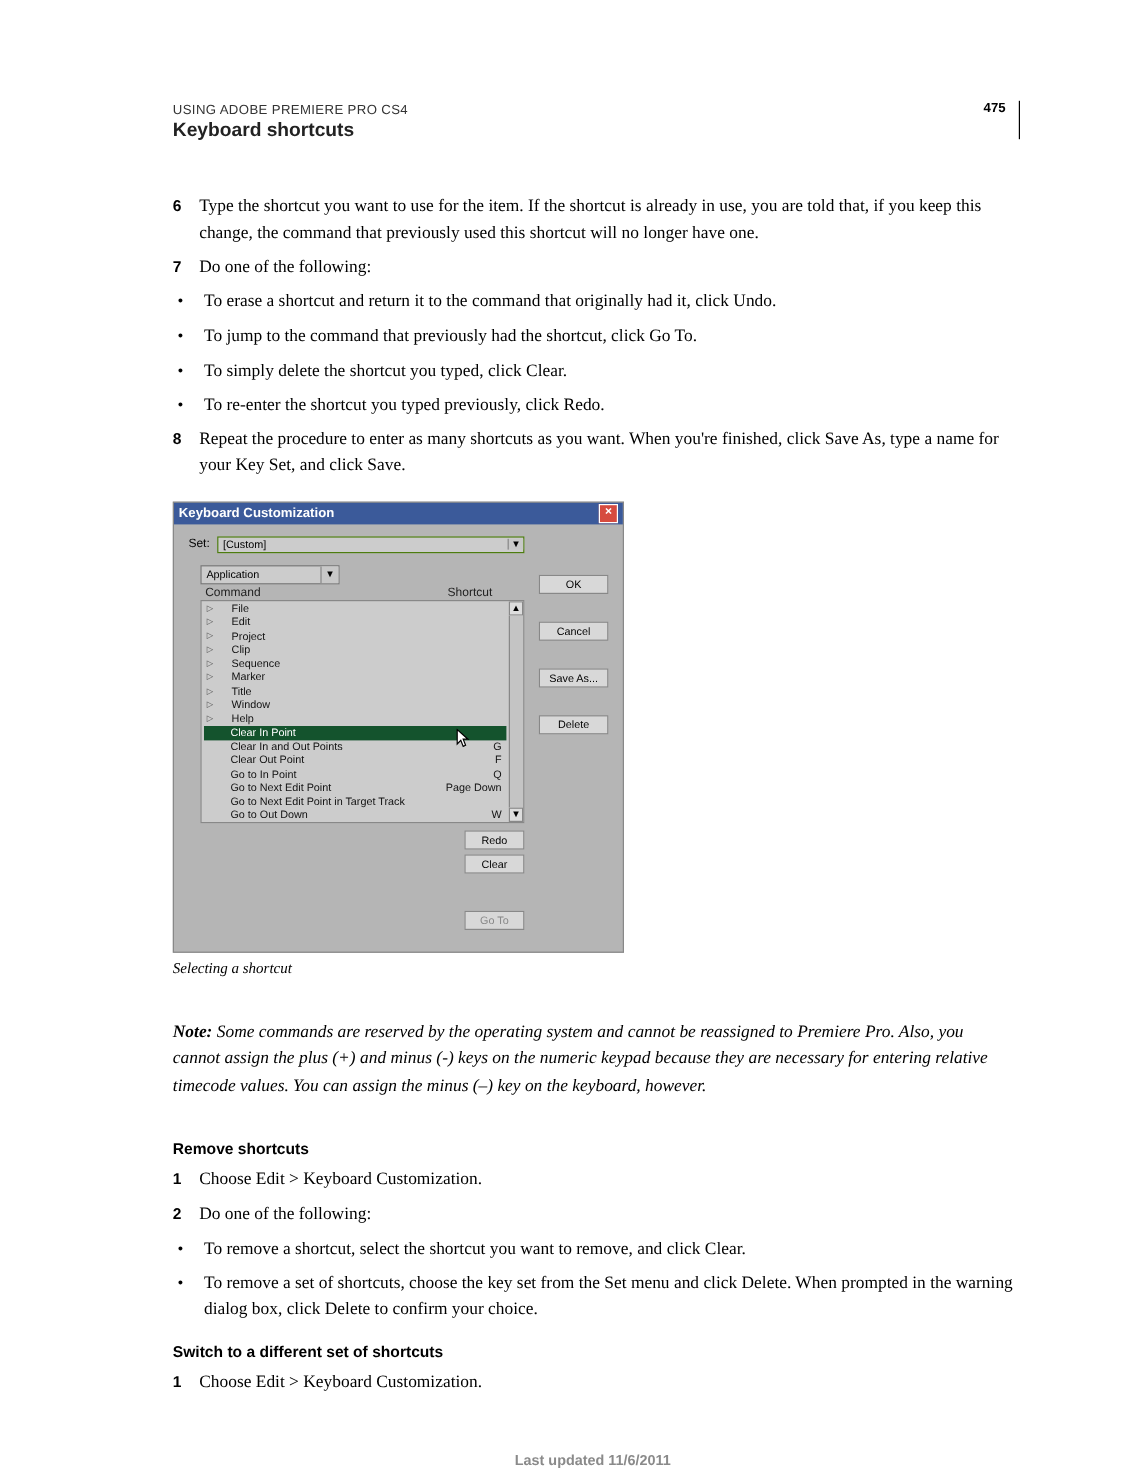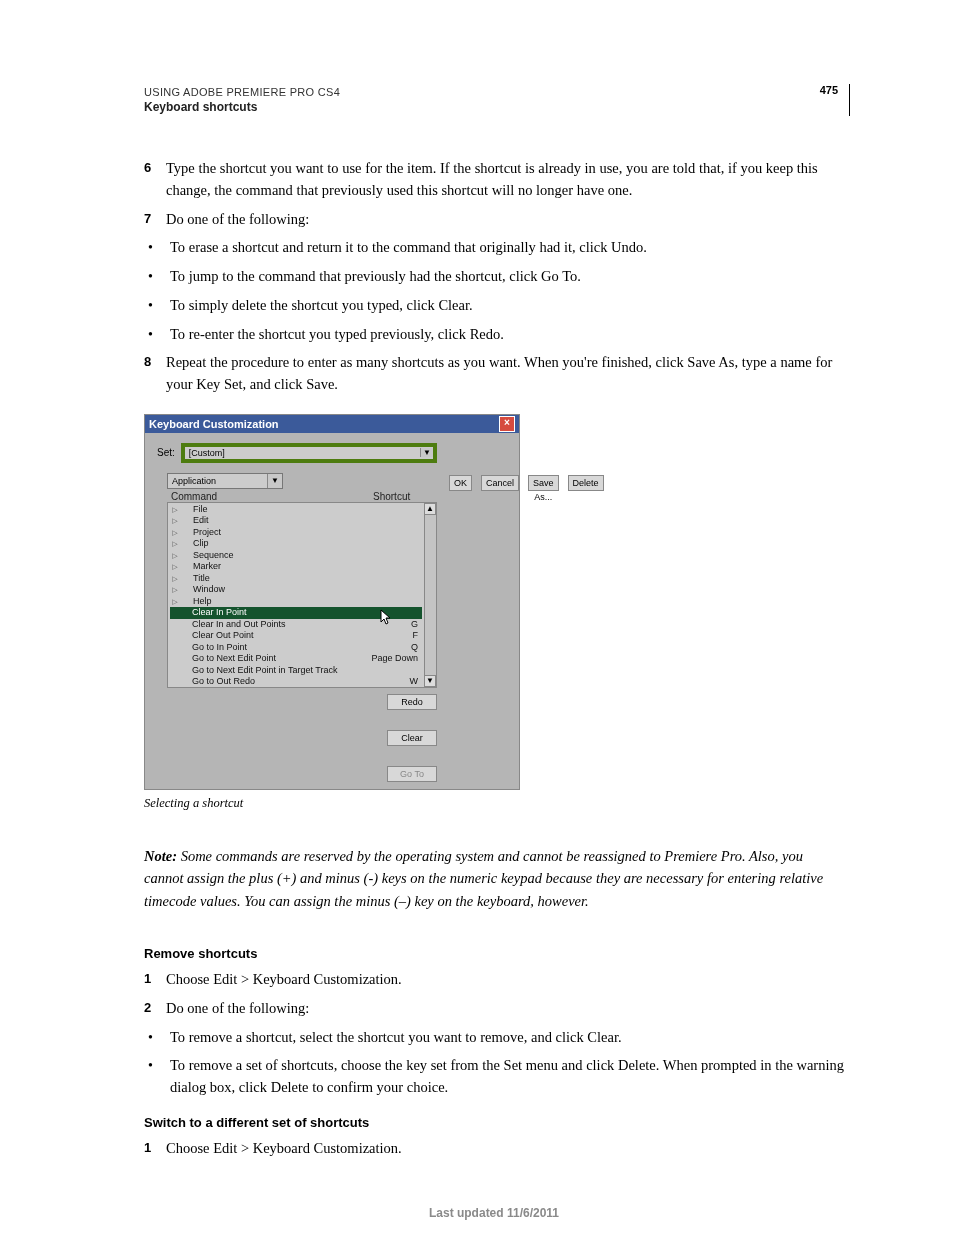--- a/index.html
+++ b/index.html
@@ -29,21 +29,21 @@
   }
   .doc-title {
     font-family: "Myriad Pro", Arial, Helvetica, sans-serif;
     font-size: 11px;
     letter-spacing: 0.3px;
     color: #333;
     font-weight: 400;
   }
   .doc-section {
     font-family: "Myriad Pro", Arial, Helvetica, sans-serif;
-    font-size: 12px;
+    font-size: 16px;
     font-weight: 700;
     color: #222;
     margin-top: 2px;
   }
   .page-number {
     position: absolute;
     right: 6px;
     top: -2px;
     font-family: "Myriad Pro", Arial, Helvetica, sans-serif;
     font-size: 11px;
@@ -115,24 +115,24 @@
     font-weight: 700;
   }
   .dialog-body {
     padding: 10px 12px;
     display: flex;
     gap: 12px;
     height: calc(100% - 18px);
     box-sizing: border-box;
   }
   .left-col { flex: 1; }
-  .right-col { width: 58px; display:flex; gap:9px; padding-top:32px;}
+  .right-col { width: 58px; display:flex; flex-direction:column; gap:23px; padding-top:32px;}
   .row-set { display:flex; align-items:center; gap:6px; margin-bottom:10px;}
   .set-field {
-    flex:1; display:flex; background:#ccc; border:4px solid #4d7c0f;
+    flex:1; display:flex; background:#ccc; border:1px solid #4d7c0f;
     height:12px; font-size:9px; align-items:center; padding-left:4px;
     justify-content:space-between;
   }
   .set-field .dd { width:12px; text-align:center; border-left:1px solid #888; background:#c8c8c8; font-size:8px;}
   .app-dd {
     width:110px; display:flex; background:#ccc; border:1px solid #777;
     height:14px; font-size:9px; align-items:center; padding-left:4px;
     justify-content:space-between; margin-left:10px; margin-bottom:2px;
   }
   .app-dd .dd { width:14px; height:14px; text-align:center; border-left:1px solid #888; background:#c8c8c8; font-size:8px; line-height:14px;}
@@ -156,22 +156,22 @@
   .li-row .lab{flex:1; padding-left:13px;}
   .li-row .sc{width:56px; text-align:right; padding-right:4px;}
   .li-row.indent .lab{padding-left:12px;}
   .li-row.selected{background:#14532d; color:#fff;}
   .li-row.selected .tri{color:#fff;}
   .btn {
     background:#d8d8d8; border:1px solid #888;
     height:16px; font-size:9px; text-align:center; line-height:14px;
     padding:0 4px; box-sizing:border-box;
   }
-  .btn.disabled{color:#888;}
-  .action-btns{margin-left:10px; margin-top:6px; display:flex; flex-direction:column; gap:20px; align-items:flex-end;}
+  .btn.disabled{color:#888;margin-top:27px;}
+  .action-btns{margin-left:10px; margin-top:6px; display:flex; flex-direction:column; gap:4px; align-items:flex-end;}
   .action-btns .btn{width:50px;}
   .cursor {
     position:absolute; width:12px; height:16px; pointer-events:none;
   }
   .caption {
     font-style: italic;
     font-size: 12.5px;
     margin-top: 6px;
   }
   .note {
@@ -339,21 +339,21 @@
                   <span class="lab">Go to Next Edit Point</span>
                   <span class="sc">Page Down</span>
                 </div>
                 <div class="li-row indent">
                   <span class="tri"></span>
                   <span class="lab">Go to Next Edit Point in Target Track</span>
                   <span class="sc"></span>
                 </div>
                 <div class="li-row indent">
                   <span class="tri"></span>
-                  <span class="lab">Go to Out Redo</span>
+                  <span class="lab">Go to Out Down</span>
                   <span class="sc">W</span>
                 </div>
               </div>
             <svg class="cursor" style="left:212px; top:106px;" viewBox="0 0 12 16">
               <path d="M1 1 L1 13 L4 10 L6 15 L8 14 L6 9 L10 9 Z" fill="#fff" stroke="#000" stroke-width="1"></path>
             </svg>
           </div>
           <div class="action-btns">
             <div class="btn">Redo</div>
             <div class="btn">Clear</div>

